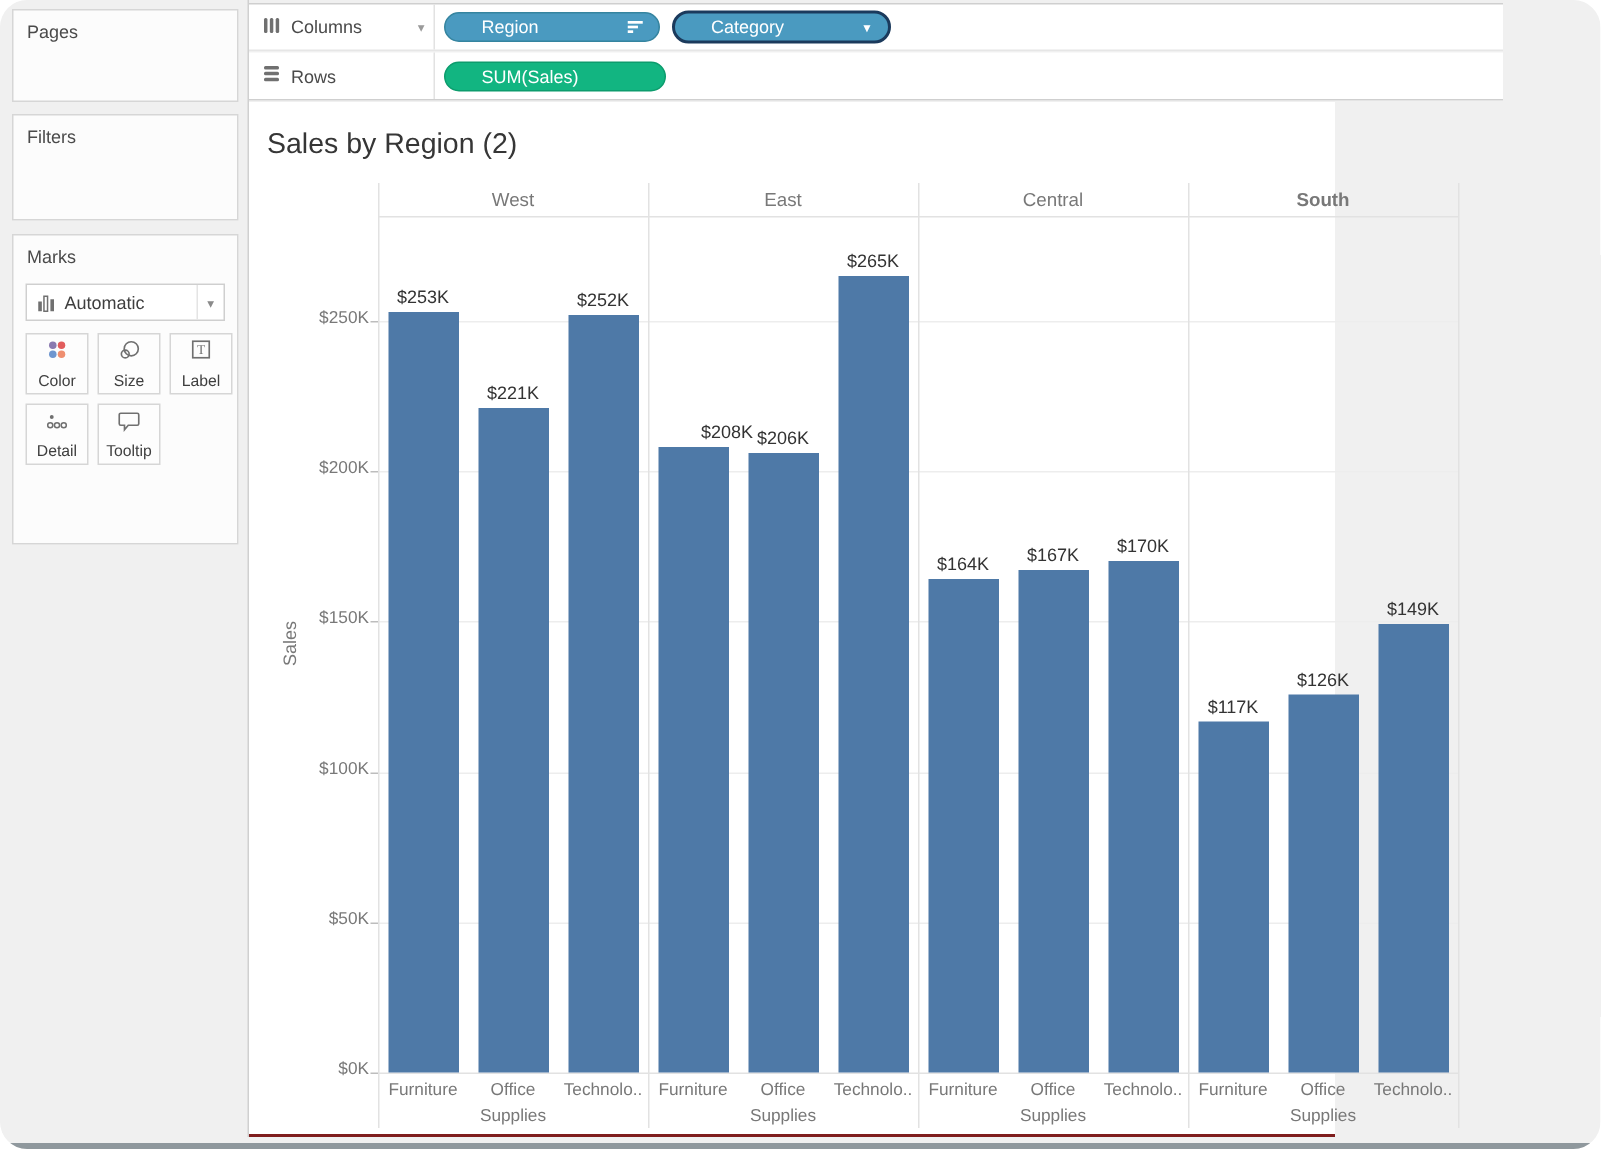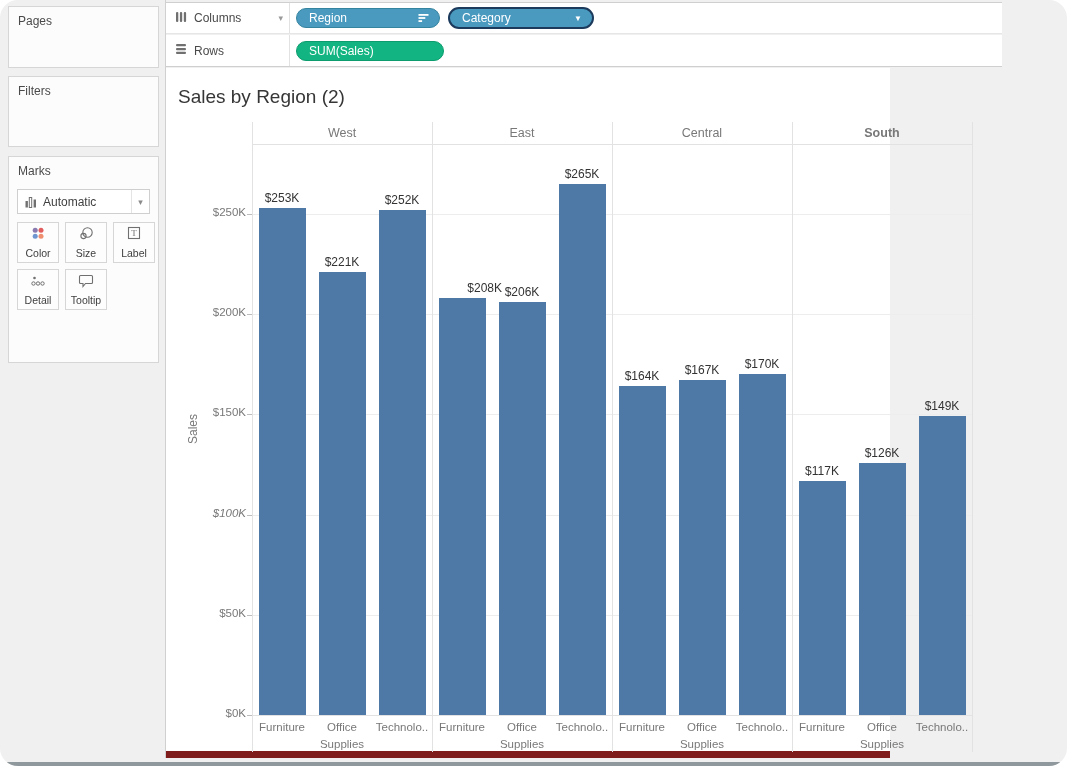--- a/index.html
+++ b/index.html
@@ -25,32 +25,32 @@
   .mark-btn .mk-label{font-size:10.5px;color:#3f3f3f;}
 
   .shelf{position:absolute;left:166px;width:836px;height:32px;background:#fff;display:flex;align-items:center;box-sizing:border-box;}
   #shelf-columns{top:2px;border-top:1px solid #cfcfcf;border-bottom:1px solid #e6e6e6;}
   #shelf-rows{top:35px;border-bottom:1px solid #cfcfcf;}
   .shelf-label{width:124px;align-self:stretch;display:flex;align-items:center;gap:7px;padding-left:9px;
                border-right:1px solid #e2e2e2;font-size:12px;color:#4a4a4a;box-sizing:border-box;}
   .shelf-caret{margin-left:auto;margin-right:6px;color:#9a9a9a;font-size:9px;}
   .pill-area{display:flex;align-items:center;gap:8px;padding-left:6px;flex:1;}
   .pill{height:20px;border-radius:10px;display:flex;align-items:center;color:#fff;font-size:12px;
-        padding:0 10px 0 12px;box-sizing:border-box;}
+        padding:0 10px 0 24px;box-sizing:border-box;}
   .pill-blue{background:var(--dim-pill);border:1px solid var(--dim-pill-border);}
   .pill-selected{border:2px solid var(--sel-outline);height:22px;border-radius:11px;}
   .pill-green{background:var(--meas-pill);border:1px solid var(--meas-pill-border);}
   .pill .pill-caret{margin-left:auto;font-size:8px;color:#fff;padding-left:8px;}
   .pill .pill-icon{margin-left:auto;display:flex;}
   .pill-region{width:144px;}
   .pill-category{width:146px;}
   .pill-sum{width:148px;}
 
   #worksheet{position:absolute;left:166px;top:68px;width:724px;height:690px;background:#fff;
-             border-bottom:7px solid #7f1d1d;box-sizing:border-box;}
+             border-bottom:2px solid #7f1d1d;box-sizing:border-box;}
   #chart-title{position:absolute;left:12px;top:18px;font-size:19px;color:#363636;}
   #plot{position:absolute;left:0;top:0;right:0;bottom:0;}
   .hdr{position:absolute;height:22px;line-height:22px;text-align:center;font-size:12.5px;color:#787878;}
   .pdiv{position:absolute;width:1px;background:#e2e2e2;}
   .gline{position:absolute;height:1px;background:#ededed;}
   .gline0{background:#e2e2e2;}
   .tickmark{position:absolute;width:5px;height:1px;background:#bdbdbd;}
   .ticklabel{position:absolute;width:60px;text-align:right;font-size:11.5px;color:#787878;}
   .bar{position:absolute;background:#4e79a7;}
   .vlabel{position:absolute;width:80px;text-align:center;font-size:12px;color:#333;}
@@ -191,21 +191,21 @@
         <div class="tickmark" style="left: 81px; top: 146.123px;"></div>
         <div class="ticklabel" style="left: 20px; top: 138.123px;">$250K</div>
         <div class="gline" style="left: 86px; top: 246.298px; width: 720px;"></div>
         <div class="tickmark" style="left: 81px; top: 246.298px;"></div>
         <div class="ticklabel" style="left: 20px; top: 238.298px;">$200K</div>
         <div class="gline" style="left: 86px; top: 346.474px; width: 720px;"></div>
         <div class="tickmark" style="left: 81px; top: 346.474px;"></div>
         <div class="ticklabel" style="left: 20px; top: 338.474px;">$150K</div>
         <div class="gline" style="left: 86px; top: 446.649px; width: 720px;"></div>
         <div class="tickmark" style="left: 81px; top: 446.649px;"></div>
-        <div class="ticklabel" style="left: 20px; top: 438.649px; font-style: italic;">$100K</div>
+        <div class="ticklabel" style="left: 20px; top: 438.649px;">$100K</div>
         <div class="gline" style="left: 86px; top: 546.825px; width: 720px;"></div>
         <div class="tickmark" style="left: 81px; top: 546.825px;"></div>
         <div class="ticklabel" style="left: 20px; top: 538.825px;">$50K</div>
         <div class="gline gline0" style="left: 86px; top: 647px; width: 720px;"></div>
         <div class="tickmark" style="left: 81px; top: 647px;"></div>
         <div class="ticklabel" style="left: 20px; top: 639px;">$0K</div>
         <div class="pdiv" style="left: 86px; top: 54px; height: 630px;"></div>
         <div class="pdiv" style="left: 266px; top: 54px; height: 630px;"></div>
         <div class="pdiv" style="left: 446px; top: 54px; height: 630px;"></div>
         <div class="pdiv" style="left: 626px; top: 54px; height: 630px;"></div>

